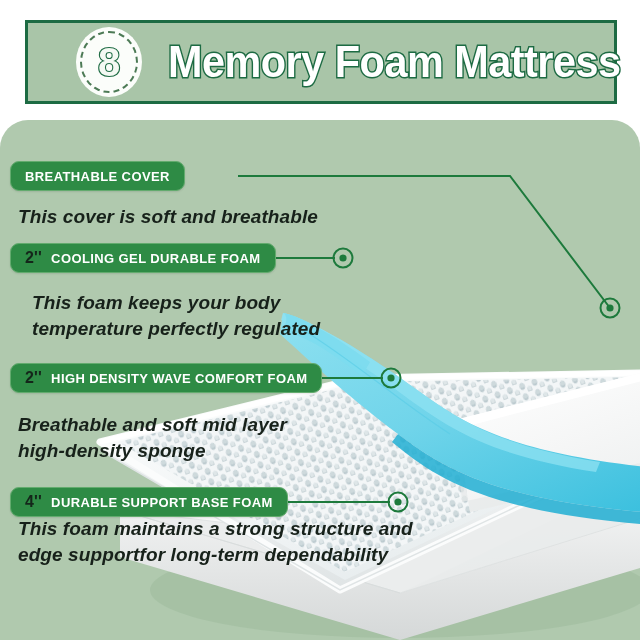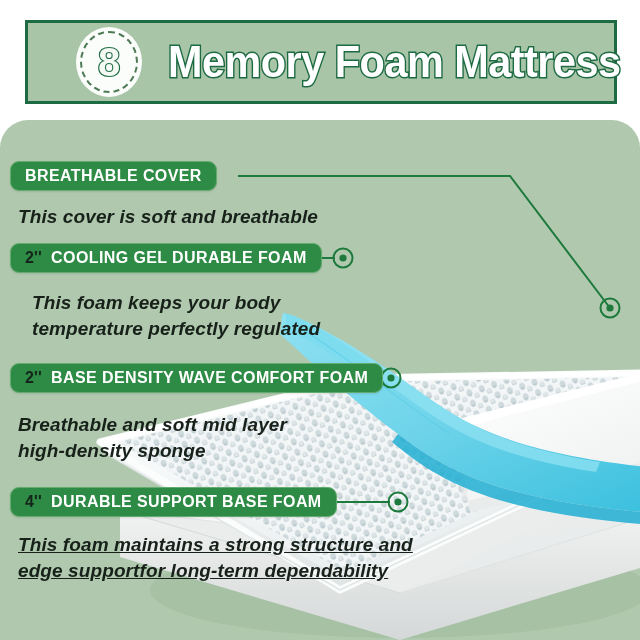--- a/index.html
+++ b/index.html
@@ -122,21 +122,21 @@
     font-family: "Liberation Sans Narrow", "Liberation Sans", sans-serif;
     font-weight: 700;
     font-size: 16px;
     color: #14261a;
     margin-right: 9px;
     letter-spacing: 0.2px;
   }
   .pill-text {
     font-family: "Liberation Sans Narrow", "Liberation Sans", sans-serif;
     font-weight: 700;
-    font-size: 16px;
+    font-size: 13px;
     color: #ffffff;
     letter-spacing: 0.4px;
   }
 
   .desc {
     position: absolute;
     font-family: "Liberation Sans Narrow", "Liberation Sans", sans-serif;
     font-style: italic;
     font-weight: 600;
     font-size: 19px;
@@ -300,26 +300,26 @@
 
     <div class="pill" style="left:10px; top:123px;">
       <span class="pill-size">2''</span>
       <span class="pill-text">COOLING GEL DURABLE FOAM</span>
     </div>
     <div class="desc" style="left:32px; top:170px;">This foam keeps your body
 temperature perfectly regulated</div>
 
     <div class="pill" style="left:10px; top:243px;">
       <span class="pill-size">2''</span>
-      <span class="pill-text">BASE DENSITY  WAVE COMFORT FOAM</span>
+      <span class="pill-text">HIGH DENSITY  WAVE COMFORT FOAM</span>
     </div>
     <div class="desc" style="left:18px; top:292px;font-style:italic;">Breathable and soft mid layer
 high-density sponge</div>
 
     <div class="pill" style="left:10px; top:367px;">
       <span class="pill-size">4''</span>
       <span class="pill-text">DURABLE SUPPORT BASE FOAM</span>
     </div>
-    <div class="desc" style="left:18px; top:412px;text-decoration:underline;">This foam maintains a strong structure and
+    <div class="desc" style="left:18px; top:396px;">This foam maintains a strong structure and
 edge supportfor long-term dependability</div>
 
   </div>
 </div>
 
 </body></html>

